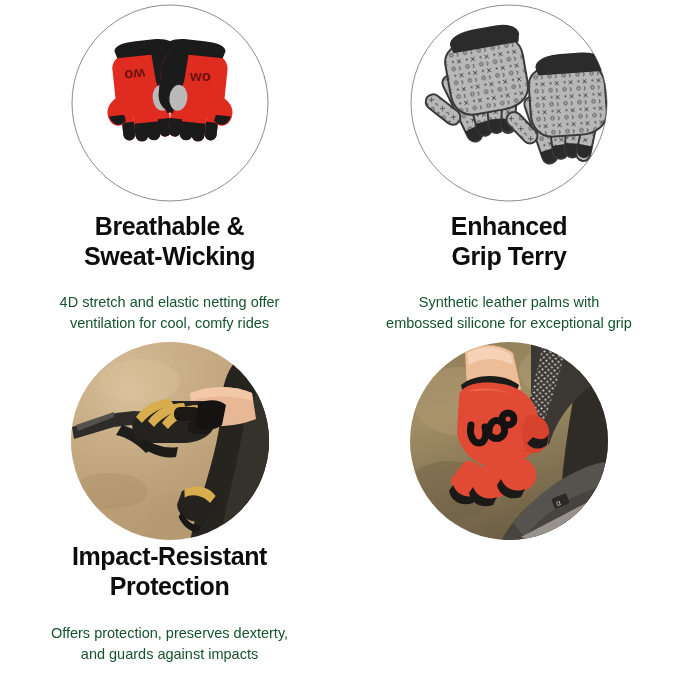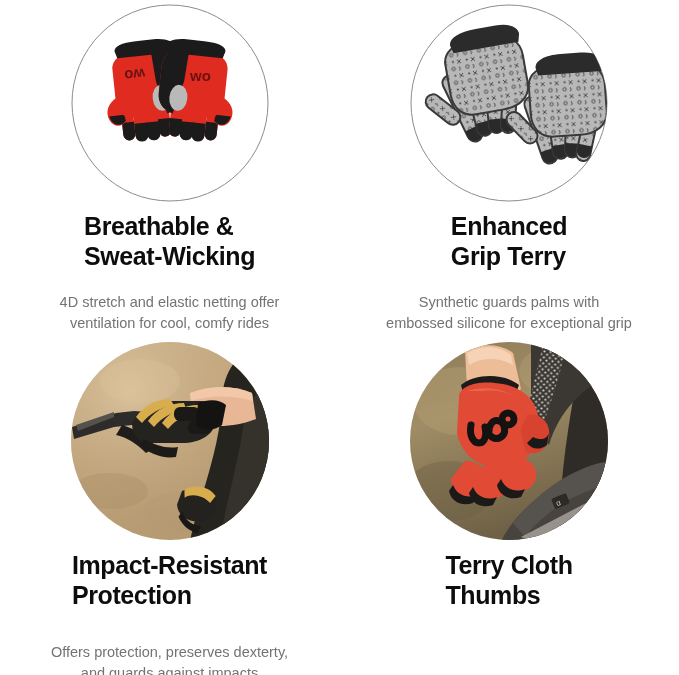--- a/index.html
+++ b/index.html
@@ -36,38 +36,39 @@
   }
   .cell-r1 .media { margin-top: 3px; }
   .cell-r2 .media { margin-top: 4px; }
   .media svg { display: block; width: 200px; height: 200px; }
   .title {
     font-size: 25px;
     line-height: 30px;
     font-weight: bold;
     letter-spacing: -0.4px;
     color: #0d0d0d;
+    text-align: center;
     margin: 0;
     padding: 0 6px;
     white-space: pre-line;
   }
   .cell-r1 .title { margin-top: 8px; }
-  .cell-r2 .title { margin-top: 9px; }
+  .cell-r2 .title { }
   .desc {
     font-size: 14.5px;
     line-height: 21px;
-    color: #737373;
+    color: #14532d;
     text-align: center;
     margin: 0;
     padding: 0 2px;
     white-space: pre-line;
     max-width: 330px;
   }
   .cell-r1 .desc { margin-top: 21px; }
-  .cell-r2 .desc { margin-top: 32px; }
+  .cell-r2 .desc { margin-top: 22px; }
 </style>
 </head>
 <body>
 
 <div class="grid">
 
   <div class="cell cell-r1">
     <div class="media">
       <svg viewBox="0 0 200 200" xmlns="http://www.w3.org/2000/svg" aria-hidden="true">
         <defs>
@@ -209,21 +210,21 @@
               <rect x="-10" y="34" width="15" height="38" rx="7.5" fill="url(#gripPat)" stroke="#3a3a3a" stroke-width="2"></rect>
             </g>
             <path d="M10 26 C10 14 22 6 40 6 L60 6 C76 6 86 16 86 30 L86 56 C86 70 74 78 58 78 L32 78 C18 78 10 68 10 54 Z" fill="url(#gripPat)" stroke="#3a3a3a" stroke-width="2"></path>
             <path d="M18 8 C18 1 28 -4 44 -4 L64 -4 C78 -4 86 1 86 8 L84 16 L20 16 Z" fill="#2b2b2b"></path>
           </g>
         </g>
       </svg>
     </div>
     <div class="title">Enhanced
 Grip Terry</div>
-    <div class="desc">Synthetic guards palms with
+    <div class="desc">Synthetic leather palms with
 embossed silicone for exceptional grip</div>
   </div>
 
   <div class="cell cell-r2">
     <div class="media">
       <svg viewBox="0 0 200 200" xmlns="http://www.w3.org/2000/svg" aria-hidden="true">
         <defs>
           <clipPath id="c3clip">
               <circle cx="100" cy="100" r="99"></circle>
             </clipPath>
@@ -358,17 +359,15 @@
           <path d="M118 74 C132 72 142 82 140 96 C138 110 126 116 116 110 L112 88 Z" fill="#d8432f"></path>
           <path d="M124 96 C132 100 138 98 140 92 L138 104 C130 110 122 108 118 102 Z" fill="#1b1a18"></path>
 
           <g fill="#141312">
             <path d="M62 84 C60 94 64 102 70 102 C76 102 78 94 76 86 C80 96 86 100 92 96 C98 92 96 82 90 80 C84 78 80 84 80 90" stroke="#141312" stroke-width="7" fill="none" stroke-linecap="round" stroke-linejoin="round"></path>
             <circle cx="99" cy="78" r="6" fill="none" stroke="#141312" stroke-width="7"></circle>
           </g>
         </g>
       </svg>
     </div>
-    <div class="title">Terry Cloth
-Thumbs</div>
   </div>
 
 </div>
 
 </body></html>

